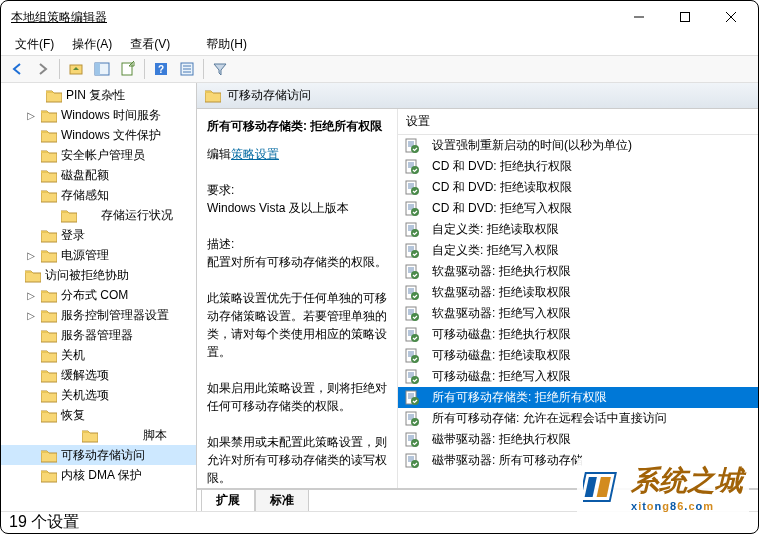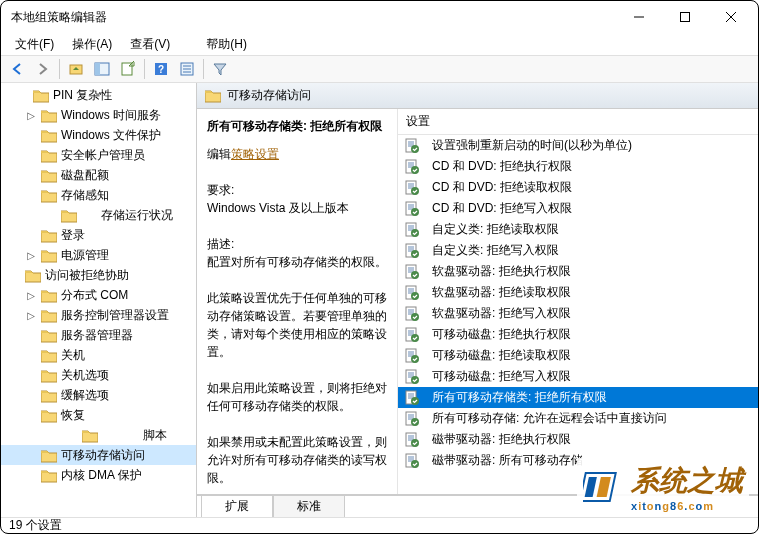--- a/index.html
+++ b/index.html
@@ -1,48 +1,48 @@
 <!DOCTYPE html>
 <html><head>
 <meta charset="utf-8">
 <style>
 * { margin: 0; padding: 0; box-sizing: border-box; }
 body { font-family: "Microsoft YaHei", "Segoe UI", sans-serif; font-size: 12px; background: #fff; overflow: hidden; }
 .window { width: 759px; height: 534px; border: 1px solid #000; border-radius: 8px; display: flex; flex-direction: column; background: #fff; }
-.titlebar { display: flex; align-items: center; height: 32px; padding: 0 4px 0 10px; }
+.titlebar { display: flex; align-items: center; height: 32px; padding: 0 4px 0 10px; text-decoration: underline; }
 .titlebar .title { flex: 1; font-size: 12px; }
 .titlebar .ctrls { display: flex; }
 .titlebar .ctrls div { width: 46px; height: 30px; display: flex; align-items: center; justify-content: center; }
 .menubar { display: flex; height: 22px; padding: 0 6px; gap: 2px; align-items: center; }
 .menubar div { padding: 2px 8px; font-size: 12px; }
 .toolbar { display: flex; align-items: center; height: 28px; border-top: 1px solid #e0e0e0; border-bottom: 1px solid #e0e0e0; background: #f8f8f8; padding: 0 4px; gap: 2px; }
 .tb-btn { width: 24px; height: 24px; display: flex; align-items: center; justify-content: center; }
 .tb-sep { width: 1px; height: 20px; background: #ccc; margin: 0 2px; }
 .content { flex: 1; display: flex; overflow: hidden; }
 .tree { width: 196px; border-right: 1px solid #ccc; overflow-y: scroll; overflow-x: scroll; padding: 2px 0; }
 .tree-inner { min-width: 260px; }
 .tree-item { display: flex; align-items: center; height: 20px; padding-left: 8px; white-space: nowrap; cursor: default; gap: 4px; }
 .tree-item .expander { width: 12px; display: inline-flex; justify-content: center; color: #555; font-size: 10px; }
 .tree-item.selected { background: #cde8ff; }
 .folder-icon { width: 16px; height: 13px; display: inline-block; flex-shrink: 0; }
 .right-pane { flex: 1; display: flex; flex-direction: column; overflow: hidden; }
 .pane-header { display: flex; align-items: center; height: 26px; background: linear-gradient(#f0f4f8, #dfe6ed); border-bottom: 1px solid #ccc; padding: 0 8px; gap: 6px; }
 .pane-body { flex: 1; display: flex; overflow: hidden; border-bottom: 1px solid #ccc; }
 .detail { width: 200px; padding: 8px 10px; font-size: 12px; overflow-y: auto; line-height: 1.5; }
 .detail .pol-title { font-weight: bold; margin-bottom: 10px; }
-.detail a { color: #a16207; }
+.detail a { color: #0369a1; }
 .list { flex: 1; overflow-y: scroll; border-left: 1px solid #e5e5e5; }
 .list-header { padding: 4px 8px; border-bottom: 1px solid #e5e5e5; font-size: 12px; }
 .list-item { display: flex; align-items: center; height: 21px; padding: 0 6px; gap: 12px; white-space: nowrap; }
 .list-item.selected { background: #0078d7; color: #fff; }
 .list-icon { width: 16px; height: 16px; flex-shrink: 0; display: inline-flex; align-items: center; justify-content: center; }
 .tabs { height: 22px; display: flex; align-items: center; border-top: 1px solid #ccc; padding: 0 4px; gap: 0; }
-.tab { padding: 2px 23px; border: 1px solid #ccc; border-top: none; background: #f5f5f5; font-size: 12px; }
+.tab { padding: 2px 14px; border: 1px solid #ccc; border-top: none; background: #f5f5f5; font-size: 12px; font-weight: bold; }
 .tab.active { background: #fff; }
-.statusbar { height: 16px; display: flex; align-items: center; padding: 0 8px; border-top: 1px solid #e0e0e0; font-size: 12px; }
+.statusbar { height: 22px; display: flex; align-items: center; padding: 0 8px; border-top: 1px solid #e0e0e0; font-size: 16px; }
 .watermark { position: absolute; right: 10px; bottom: 18px; display: flex; align-items: center; gap: 8px; background: rgba(255,255,255,0.9); padding: 4px 6px; }
 .watermark .wm-text-cn { font-size: 28px; font-weight: bold; color: #a16207; font-style: italic; }
 .watermark .wm-text-en { font-size: 11px; font-weight: bold; letter-spacing: 1px; }
 .watermark .wm-text-en .o { color: #d38b1e; }
 .watermark .wm-text-en .b { color: #0b5aa8; }
 ::-webkit-scrollbar { width: 16px; height: 16px; }
 ::-webkit-scrollbar-track { background: #f0f0f0; }
 ::-webkit-scrollbar-thumb { background: #c1c1c1; border: 1px solid #a8a8a8; }
 ::-webkit-scrollbar-button { display: block; height: 16px; width: 16px; background: #f0f0f0; border: 1px solid #c1c1c1; }
 </style>
@@ -130,21 +130,21 @@
     <div class="tb-btn">
         <svg width="16" height="16">
           <path d="M2 3 L14 3 L9 9 L9 14 L7 12 L7 9 Z" fill="#c7d6e6" stroke="#5a7a9a"></path>
         </svg>
       </div>
   </div>
 
   <div class="content">
     <div class="tree">
       <div class="tree-inner" id="tree">
-          <div class="tree-item" style="padding-left: 16px;">
+          <div class="tree-item" style="padding-left: 29px;">
             <span class="expander"></span>
             <span class="folder-icon"><svg width="16" height="14">
                 <path d="M0 2 L6 2 L8 4 L16 4 L16 13 L0 13 Z" fill="#f8d775" stroke="#b8923a"></path>
                 <path d="M0 2 L6 2 L8 4 L0 4 Z" fill="#e8c55a"></path>
               </svg></span>
             <span>PIN 复杂性</span>
           </div>
           <div class="tree-item" style="padding-left: 24px;">
             <span class="expander">▷</span>
             <span class="folder-icon"><svg width="16" height="14">
@@ -248,29 +248,29 @@
                 <path d="M0 2 L6 2 L8 4 L0 4 Z" fill="#e8c55a"></path>
               </svg></span>
             <span>关机</span>
           </div>
           <div class="tree-item" style="padding-left: 24px;">
             <span class="expander"></span>
             <span class="folder-icon"><svg width="16" height="14">
                 <path d="M0 2 L6 2 L8 4 L16 4 L16 13 L0 13 Z" fill="#f8d775" stroke="#b8923a"></path>
                 <path d="M0 2 L6 2 L8 4 L0 4 Z" fill="#e8c55a"></path>
               </svg></span>
+            <span>缓解选项</span>
+          </div>
+          <div class="tree-item" style="padding-left: 24px;">
+            <span class="expander"></span>
+            <span class="folder-icon"><svg width="16" height="14">
+                <path d="M0 2 L6 2 L8 4 L16 4 L16 13 L0 13 Z" fill="#f8d775" stroke="#b8923a"></path>
+                <path d="M0 2 L6 2 L8 4 L0 4 Z" fill="#e8c55a"></path>
+              </svg></span>
             <span>关机选项</span>
-          </div>
-          <div class="tree-item" style="padding-left: 24px;">
-            <span class="expander"></span>
-            <span class="folder-icon"><svg width="16" height="14">
-                <path d="M0 2 L6 2 L8 4 L16 4 L16 13 L0 13 Z" fill="#f8d775" stroke="#b8923a"></path>
-                <path d="M0 2 L6 2 L8 4 L0 4 Z" fill="#e8c55a"></path>
-              </svg></span>
-            <span>缓解选项</span>
           </div>
           <div class="tree-item" style="padding-left: 24px;">
             <span class="expander"></span>
             <span class="folder-icon"><svg width="16" height="14">
                 <path d="M0 2 L6 2 L8 4 L16 4 L16 13 L0 13 Z" fill="#f8d775" stroke="#b8923a"></path>
                 <path d="M0 2 L6 2 L8 4 L0 4 Z" fill="#e8c55a"></path>
               </svg></span>
             <span>恢复</span>
           </div>
           <div class="tree-item" style="padding-left: 24px; gap: 45px;">

